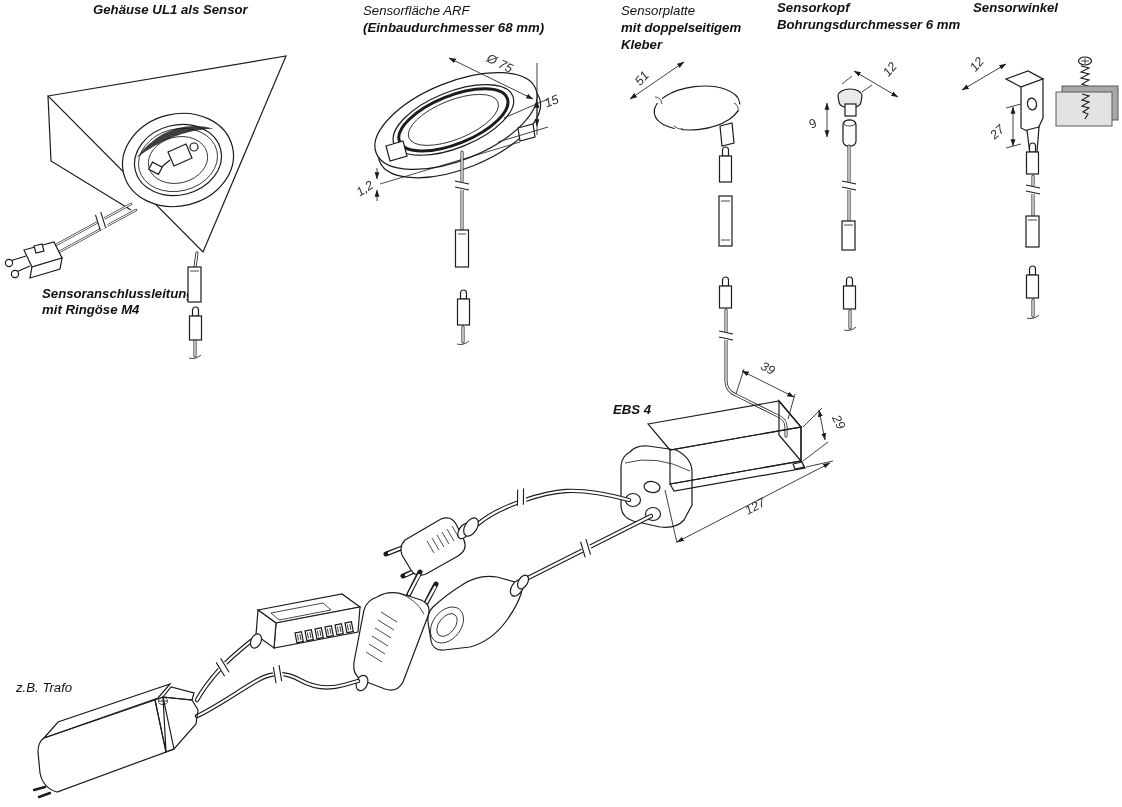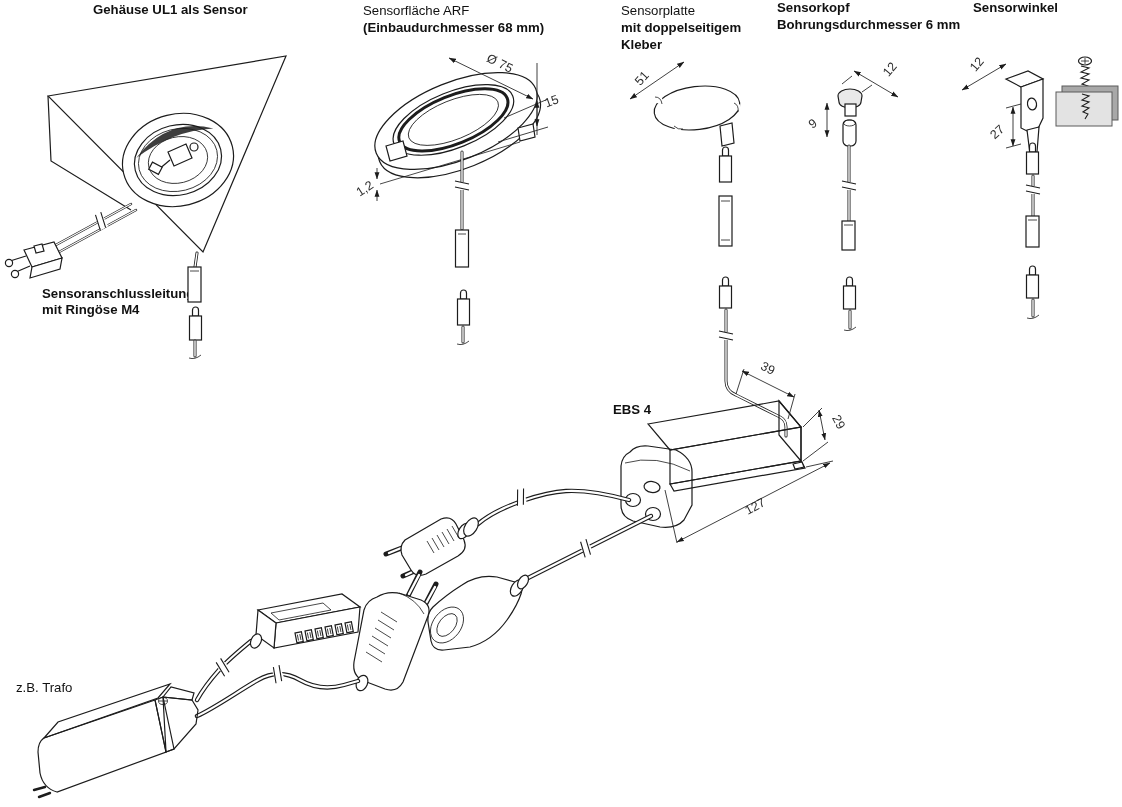--- a/index.html
+++ b/index.html
@@ -1,16 +1,16 @@
 <!DOCTYPE html>
 <html><head>
 <meta charset="utf-8">
 <style>
   html,body{margin:0;padding:0;background:#fff;}
-  #stage{width:1122px;height:807px;position:relative;background:#fff;overflow:hidden;}
+  #stage{width:1122px;height:807px;position:relative;background:#fff;overflow:hidden;font-style:italic;}
   svg{display:block;}
   text{font-family:"Liberation Sans",sans-serif;fill:#111;}
   .t{font-size:13.2px;font-weight:700;}
   .tr{font-size:13.2px;font-weight:400;}
   .d{font-size:12.5px;font-weight:400;fill:#2e2e2e;}
   .ln{stroke:#1c1c1c;stroke-width:1.2;fill:none;}
   .lnt{stroke:#1c1c1c;stroke-width:0.8;fill:none;}
   .wh{stroke:#1c1c1c;stroke-width:1.2;fill:#ffffff;}
   .gy{stroke:#1c1c1c;stroke-width:1.2;fill:#e9e9e9;}
   .dim{stroke:#2b2b2b;stroke-width:0.9;fill:none;}

